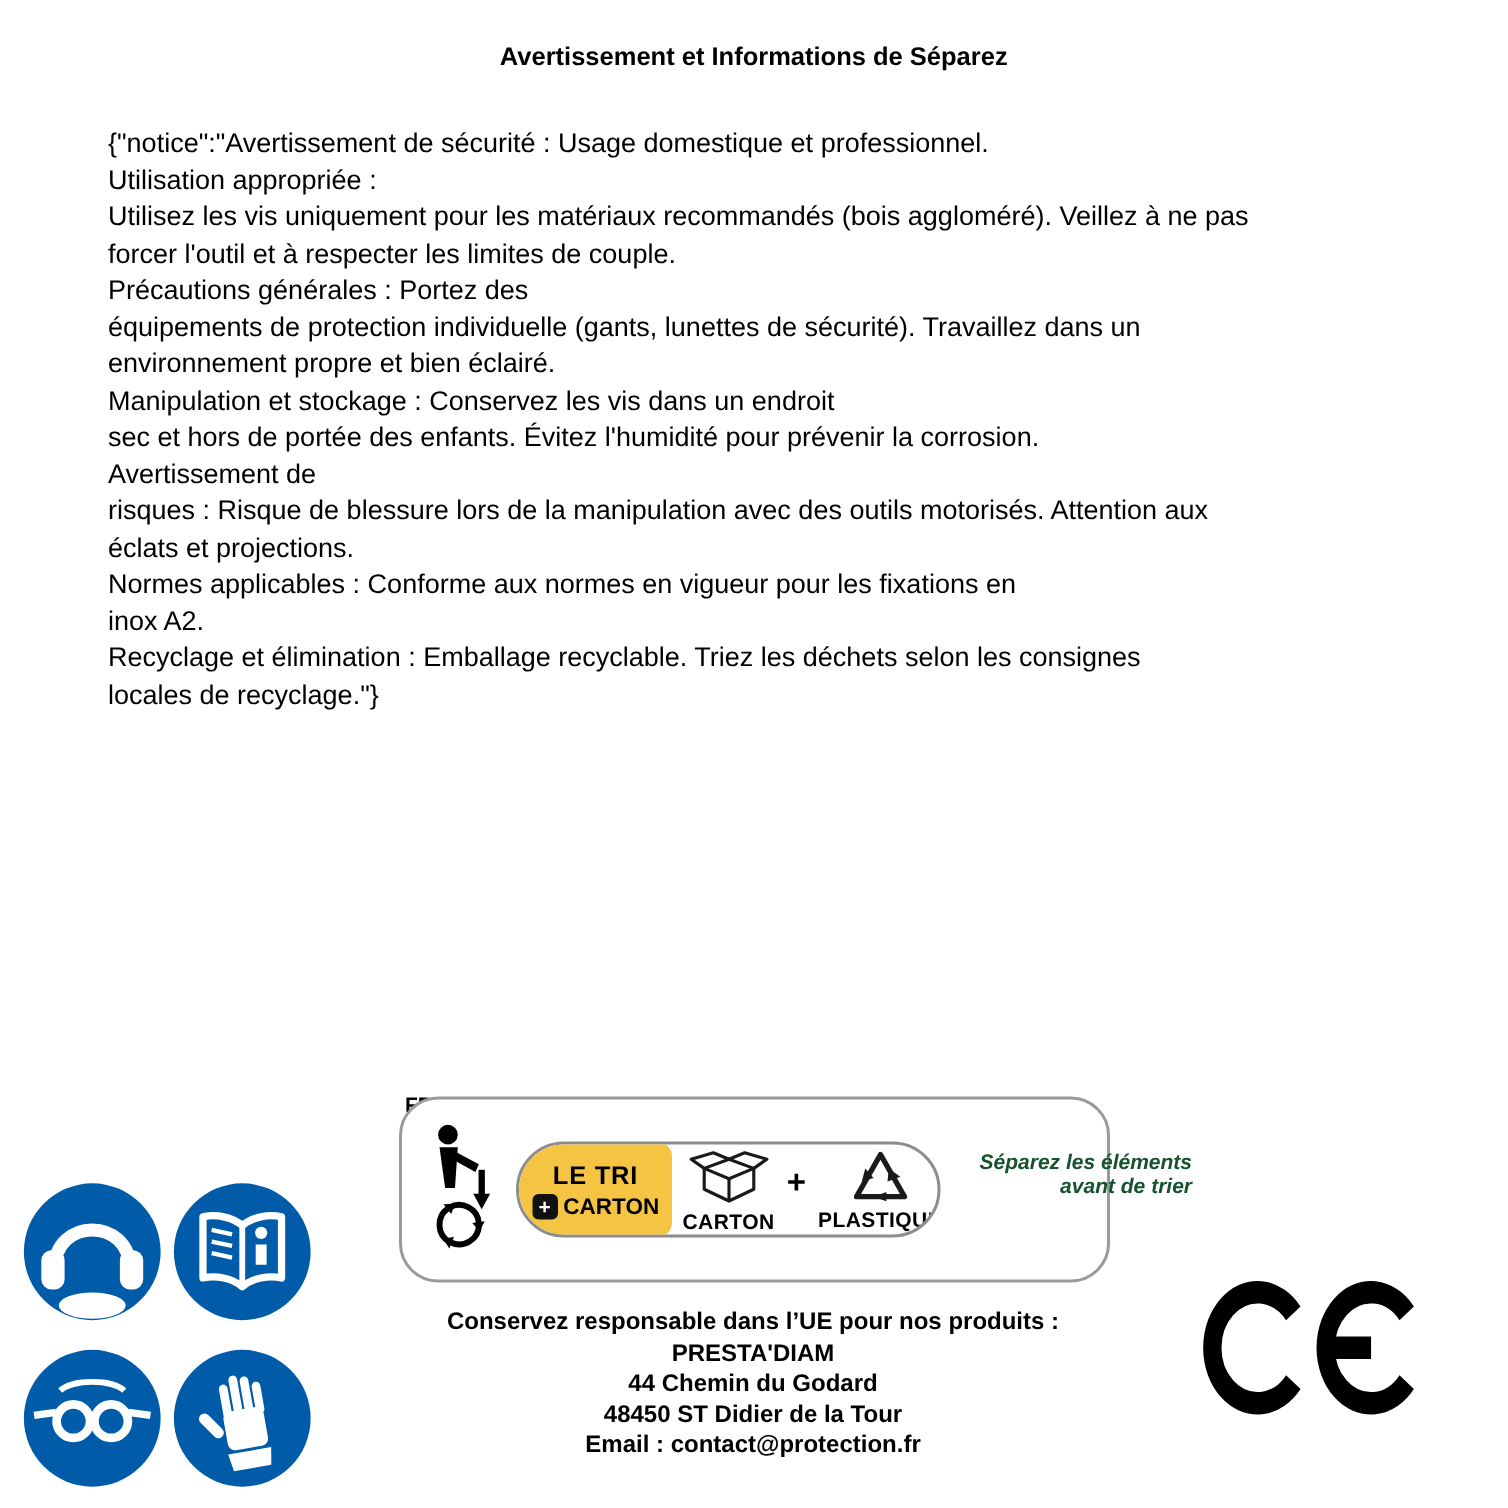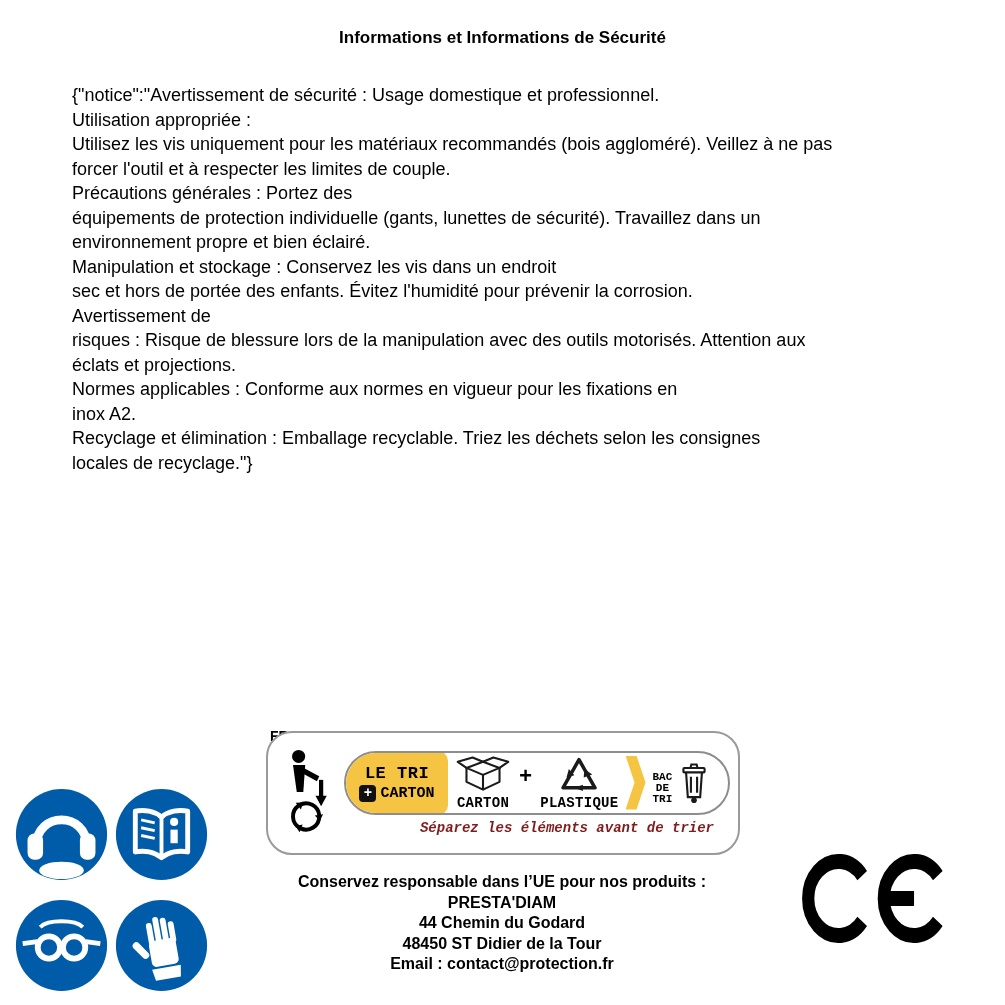--- a/index.html
+++ b/index.html
@@ -16,56 +16,56 @@
   .icons-grid{position:absolute;left:13px;top:786px;display:grid;
               grid-template-columns:97px 97px;grid-auto-rows:97px;column-gap:3px;row-gap:14px;}
   .m-icon svg{width:97px;height:97px;display:block;}
 
   
   .fr-label{position:absolute;left:270px;top:712px;font-size:14px;font-weight:bold;margin-top:16px;}
   .info-tri{position:absolute;left:266px;top:731px;width:474px;height:124px;
             border:2px solid #9a9a9a;border-radius:26px;background:#fff;
             display:flex;align-items:center;padding:0 8px 0 10px;box-sizing:border-box;}
   .triman svg{width:60px;height:94px;display:block;}
-  .tri-right{flex:1;display:flex;flex-direction:column;margin-left:6px;justify-content:flex-start;font-family:Liberation Mono, monospace;}
+  .tri-right{flex:1;display:flex;flex-direction:row;margin-left:6px;justify-content:flex-start;}
   .tri-strip{display:flex;align-items:center;gap:7px;height:64px;background:#fff;
              border:2px solid #8d8d8d;border-radius:33px;overflow:hidden;padding-right:9px;
              box-sizing:border-box;}
   .tri-badge{background:#F5C443;width:102px;height:64px;flex-shrink:0;display:flex;
              flex-direction:column;justify-content:center;align-items:center;gap:2px;
              border-radius:31px 10px 10px 31px;}
   .tri-badge-line1{font-size:17px;font-weight:900;letter-spacing:.5px;}
   .tri-badge-line2{display:flex;align-items:center;gap:4px;font-size:15px;font-weight:900;}
   .plus-box{width:17px;height:17px;background:#111;color:#fff;border-radius:4px;
             font-size:14px;font-weight:900;display:flex;align-items:center;justify-content:center;line-height:1;}
   .material{display:flex;flex-direction:column;align-items:center;justify-content:center;}
   .mat-icon svg{display:block;}
   .mat-label{font-size:14px;font-weight:800;margin-top:1px;letter-spacing:.3px;}
   .plus-sep{font-size:22px;font-weight:800;margin-top:-10px;padding:0 1px;}
   .chevron{width:20px;height:54px;background:#F5C443;flex-shrink:0;
            clip-path:polygon(0 0,55% 0,100% 50%,55% 100%,0 100%,45% 50%);}
   .bin-label{font-size:11px;font-weight:900;line-height:11px;text-align:center;white-space:pre-line;margin-top:12px;}
   .bin-icon svg{width:30px;height:46px;display:block;}
-  .tagline{font-style:italic;font-weight:800;font-size:14px;color:#7f1d1d;
+  .tagline{font-style:italic;font-weight:800;font-size:14px;color:#14532d;
            text-align:right;padding:5px 16px 0 0;}
 
   
   .address{position:absolute;left:252px;top:872px;width:500px;text-align:center;
            font-weight:bold;font-size:16px;line-height:20.5px;}
 
   
   .ce{position:absolute;left:801px;top:850px;}
   .ce svg{width:144px;height:97px;display:block;}
 </style>
 </head>
 <body>
 
 <div class="page">
 
-  <h1 class="title">Informations et Informations de Sécurité</h1>
+  <h1 class="title">Avertissement et Informations de Séparez</h1>
 
   <div class="notice">{"notice":"Avertissement de sécurité : Usage domestique et professionnel.
 Utilisation appropriée :
 Utilisez les vis uniquement pour les matériaux recommandés (bois aggloméré). Veillez à ne pas
 forcer l'outil et à respecter les limites de couple.
 Précautions générales : Portez des
 équipements de protection individuelle (gants, lunettes de sécurité). Travaillez dans un
 environnement propre et bien éclairé.
 Manipulation et stockage : Conservez les vis dans un endroit
 sec et hors de portée des enfants. Évitez l'humidité pour prévenir la corrosion.

